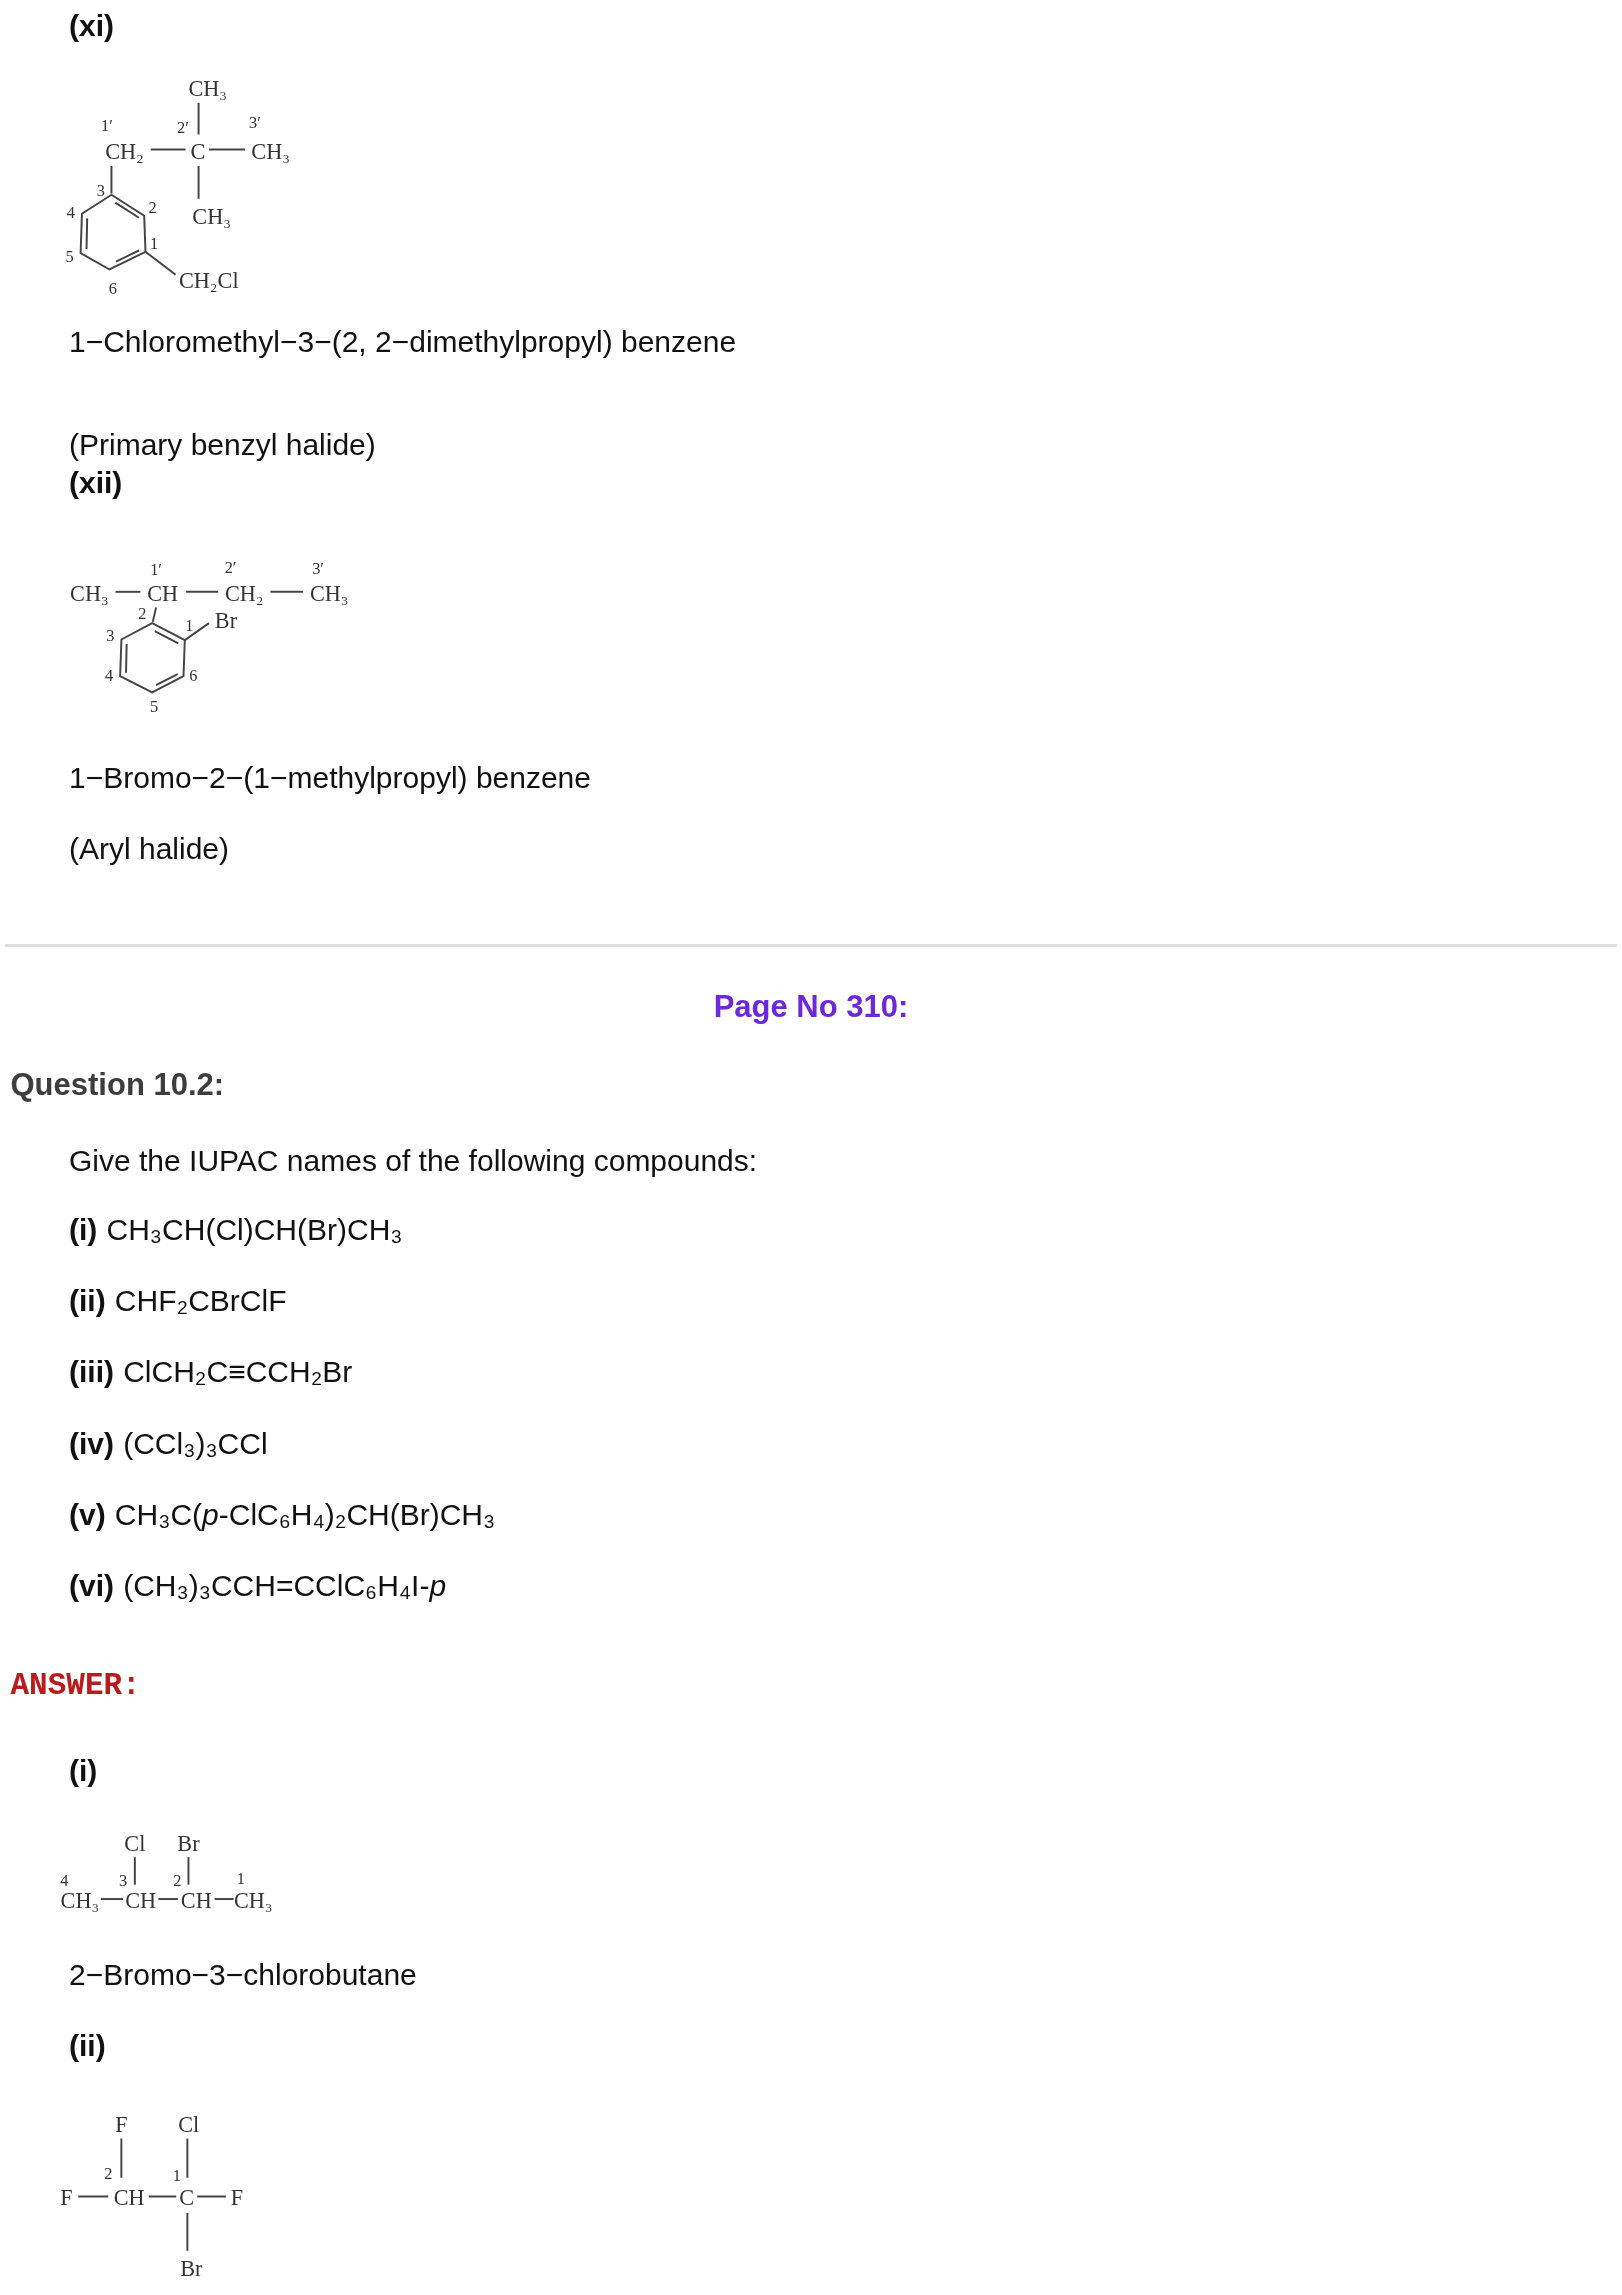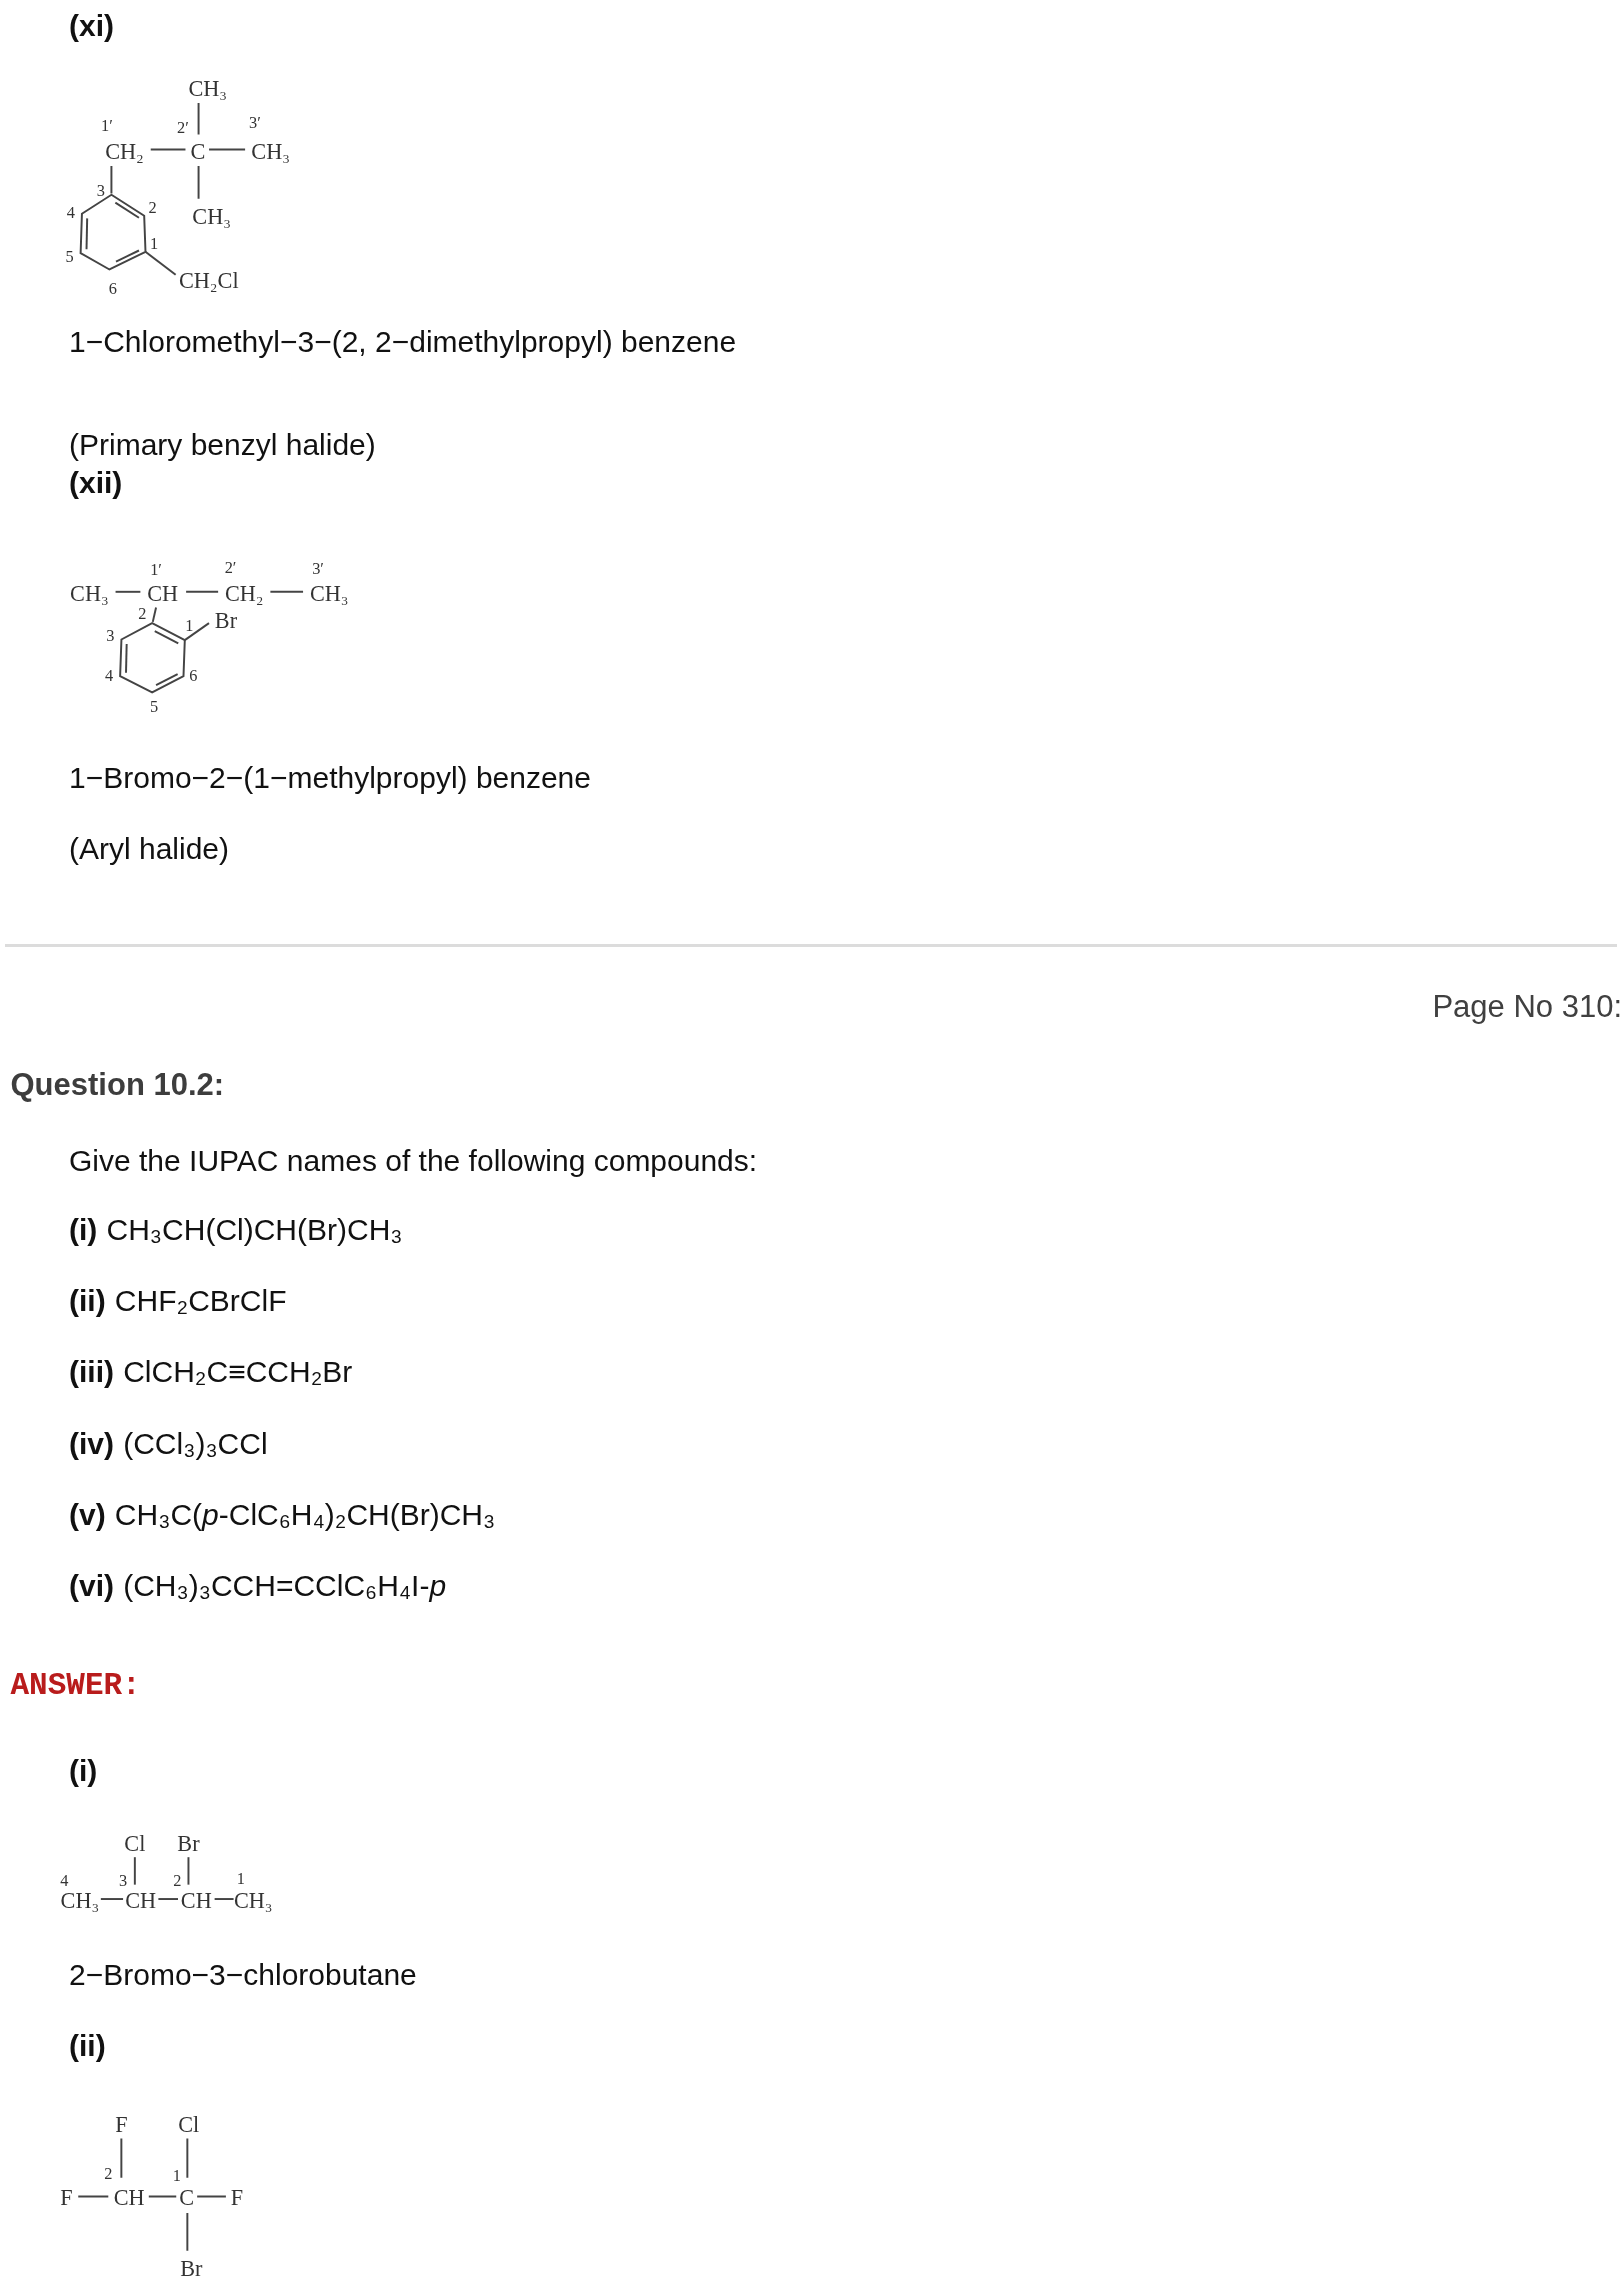--- a/index.html
+++ b/index.html
@@ -4,21 +4,21 @@
 <style>
   html,body{margin:0;padding:0;background:#ffffff;}
   #page{position:relative;width:1622px;height:2295px;background:#ffffff;overflow:hidden;
         font-family:"Liberation Sans","DejaVu Sans",sans-serif;color:#111111;border-radius:11px;}
   .t{position:absolute;font-size:30px;line-height:1.15;white-space:nowrap;}
   .b{font-weight:bold;}
   .it{font-style:italic;}
   .heading{font-size:31px;font-weight:bold;text-align:center;}
   .q-heading{color:#3d3d3d;}
   .ans-heading{color:#b91c1c;font-family:Liberation Mono, monospace;}
-  .page-no{left:0;width:100%;text-align:right;font-size:31px;font-weight:normal;color:#404040;}
+  .page-no{left:0;width:100%;text-align:center;font-size:31px;font-weight:bold;color:#6d28d9;}
   .divider{position:absolute;left:5.2px;right:5.2px;height:3.3px;background:#dcdcdc;}
   .item .lbl{font-weight:bold;margin-right:9.2px;}
   svg{position:absolute;overflow:visible;}
   svg text{font-family:"Liberation Serif","DejaVu Serif",serif;fill:#333333;}
   .atom{font-size:34px;}
   .locant{font-size:25px;}
   svg line,svg polygon{stroke:#444444;stroke-width:3;fill:none;}
 </style>
 </head>
 <body>

